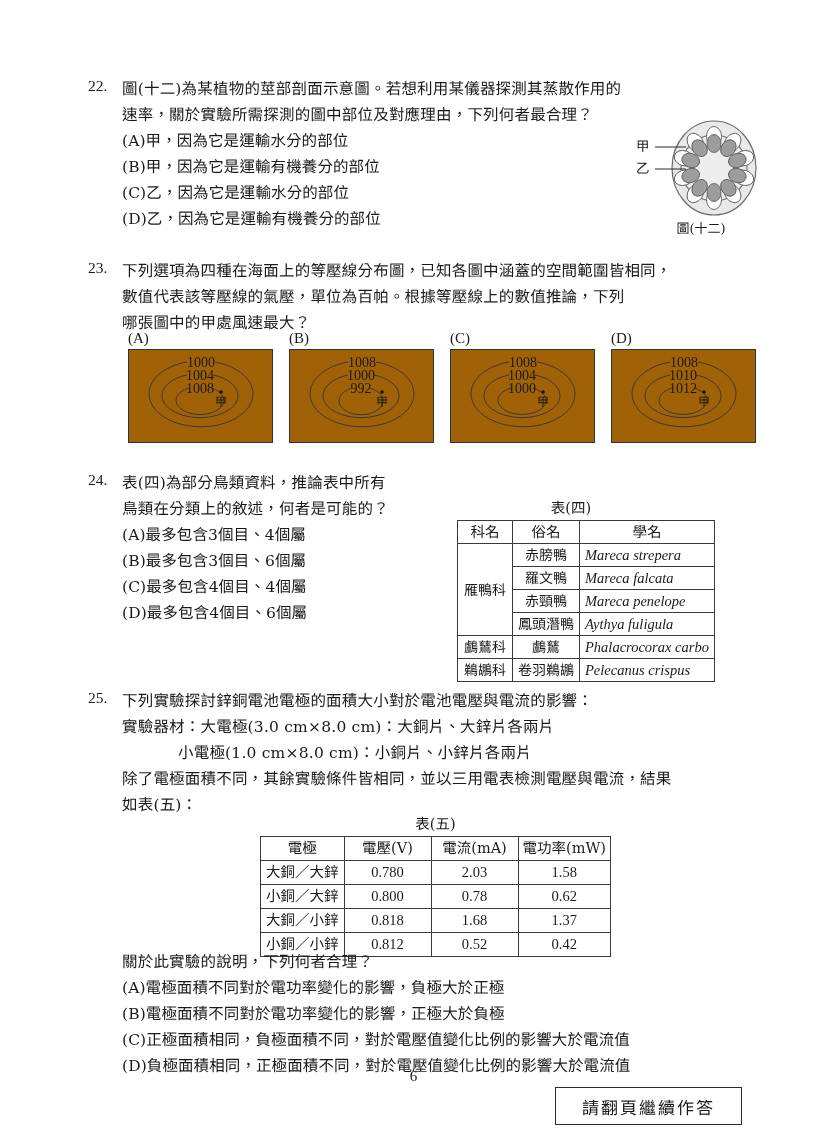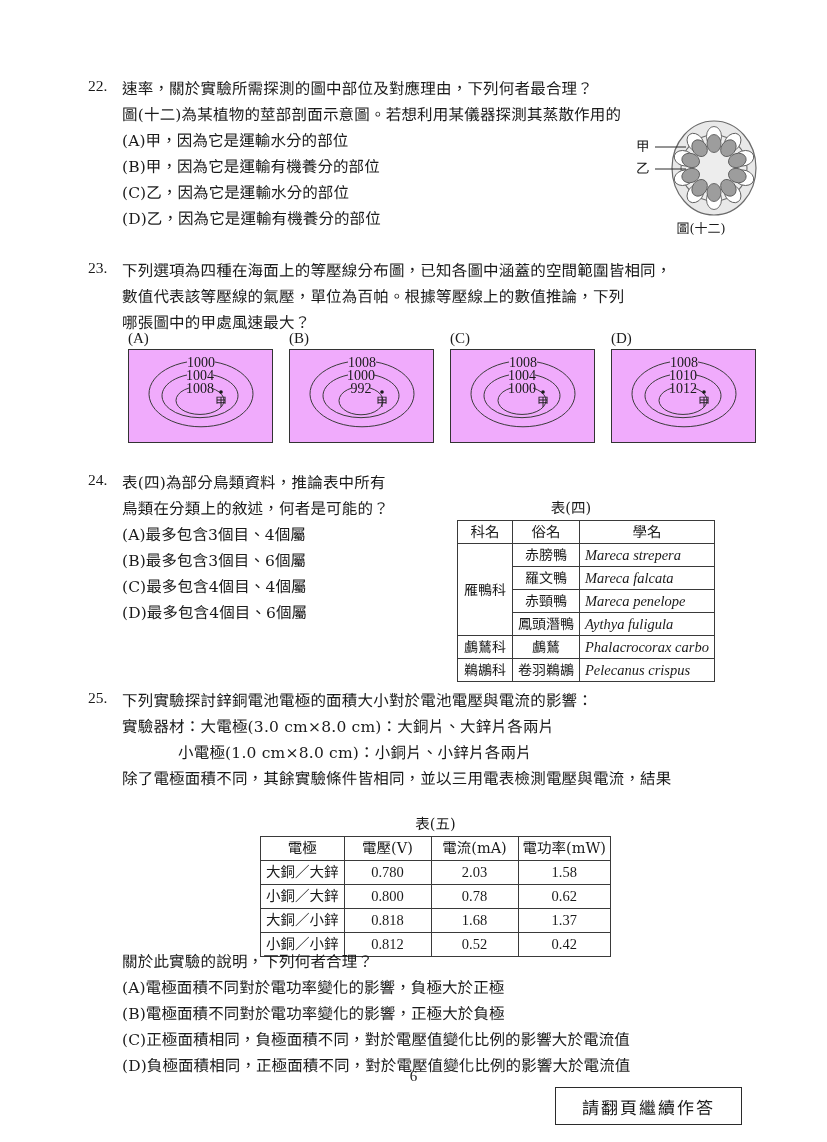--- a/index.html
+++ b/index.html
@@ -88,21 +88,21 @@
   .iso-letter {
     font-size: 15px;
     font-family: "Liberation Serif", serif;
     line-height: 17px;
     margin-bottom: 2px;
   }
   .iso-box {
     width: 143px;
     height: 92px;
     border: 1px solid #333;
-    background: #f0abfc;
+    background: #a16207;
     position: relative;
     overflow: hidden;
   }
 
   
   table.grid {
     border-collapse: collapse;
     font-size: 14px;
   }
   table.grid td, table.grid th {
@@ -194,22 +194,22 @@
   }
 </style>
 </head>
 <body>
 
 <div class="page">
 
   <div class="q" id="q22" style="left:88px; top:76px; width:560px;">
     <div class="q-num">22.</div>
     <div class="q-body">
+      <div class="line">圖(十二)為某植物的莖部剖面示意圖。若想利用某儀器探測其蒸散作用的</div>
       <div class="line">速率，關於實驗所需探測的圖中部位及對應理由，下列何者最合理？</div>
-      <div class="line">圖(十二)為某植物的莖部剖面示意圖。若想利用某儀器探測其蒸散作用的</div>
       <div class="line opt">(A)甲，因為它是運輸水分的部位</div>
       <div class="line opt">(B)甲，因為它是運輸有機養分的部位</div>
       <div class="line opt">(C)乙，因為它是運輸水分的部位</div>
       <div class="line opt">(D)乙，因為它是運輸有機養分的部位</div>
     </div>
   </div>
 
   <div id="stem-figure">
     <svg width="130" height="100" viewBox="0 0 130 100">
 
@@ -407,20 +407,21 @@
     </table>
   </div>
 
   <div class="q" id="q25" style="left:88px; top:688px; width:680px;">
     <div class="q-num">25.</div>
     <div class="q-body">
       <div class="line">下列實驗探討鋅銅電池電極的面積大小對於電池電壓與電流的影響：</div>
       <div class="line">實驗器材：大電極(3.0 cm×8.0 cm)：大銅片、大鋅片各兩片</div>
       <div class="line indent-1">小電極(1.0 cm×8.0 cm)：小銅片、小鋅片各兩片</div>
       <div class="line">除了電極面積不同，其餘實驗條件皆相同，並以三用電表檢測電壓與電流，結果</div>
+      <div class="line">如表(五)：</div>
     </div>
   </div>
 
   <div id="elec-wrap">
     <div class="tbl-title">表(五)</div>
     <table class="grid" id="elec-table">
       <thead>
         <tr>
           <th>電極</th>
           <th class="num-h">電壓(V)</th>

